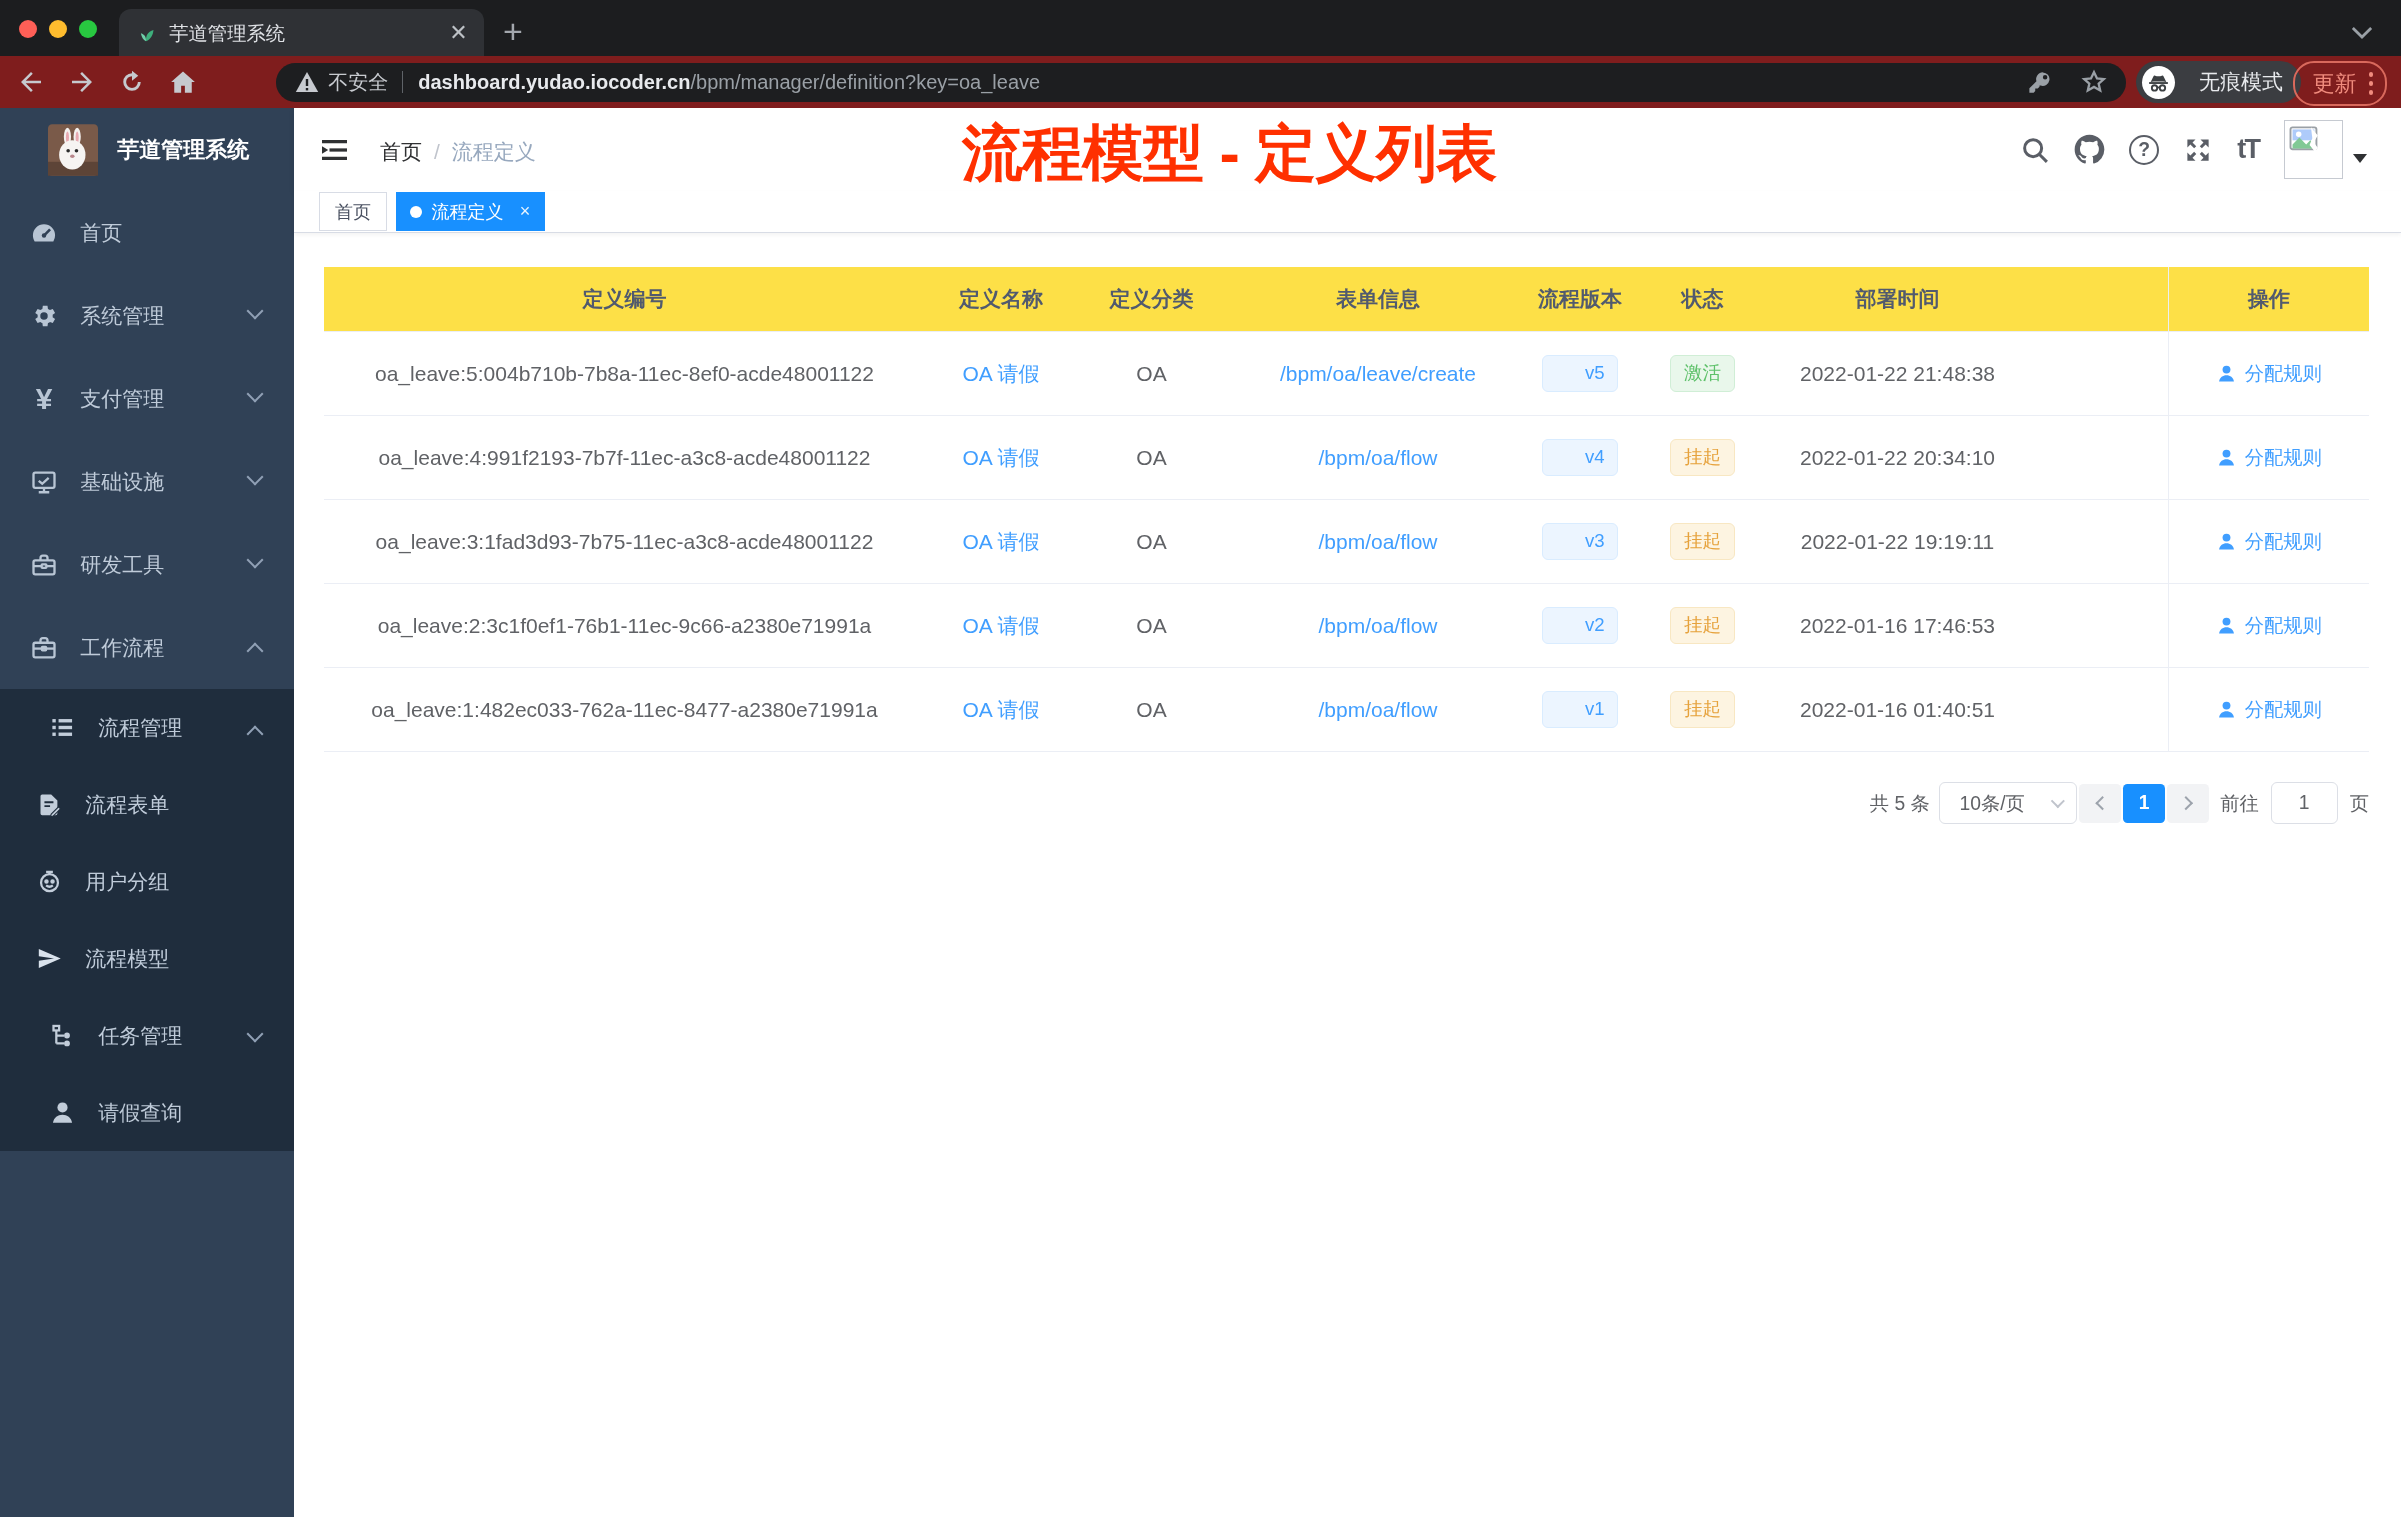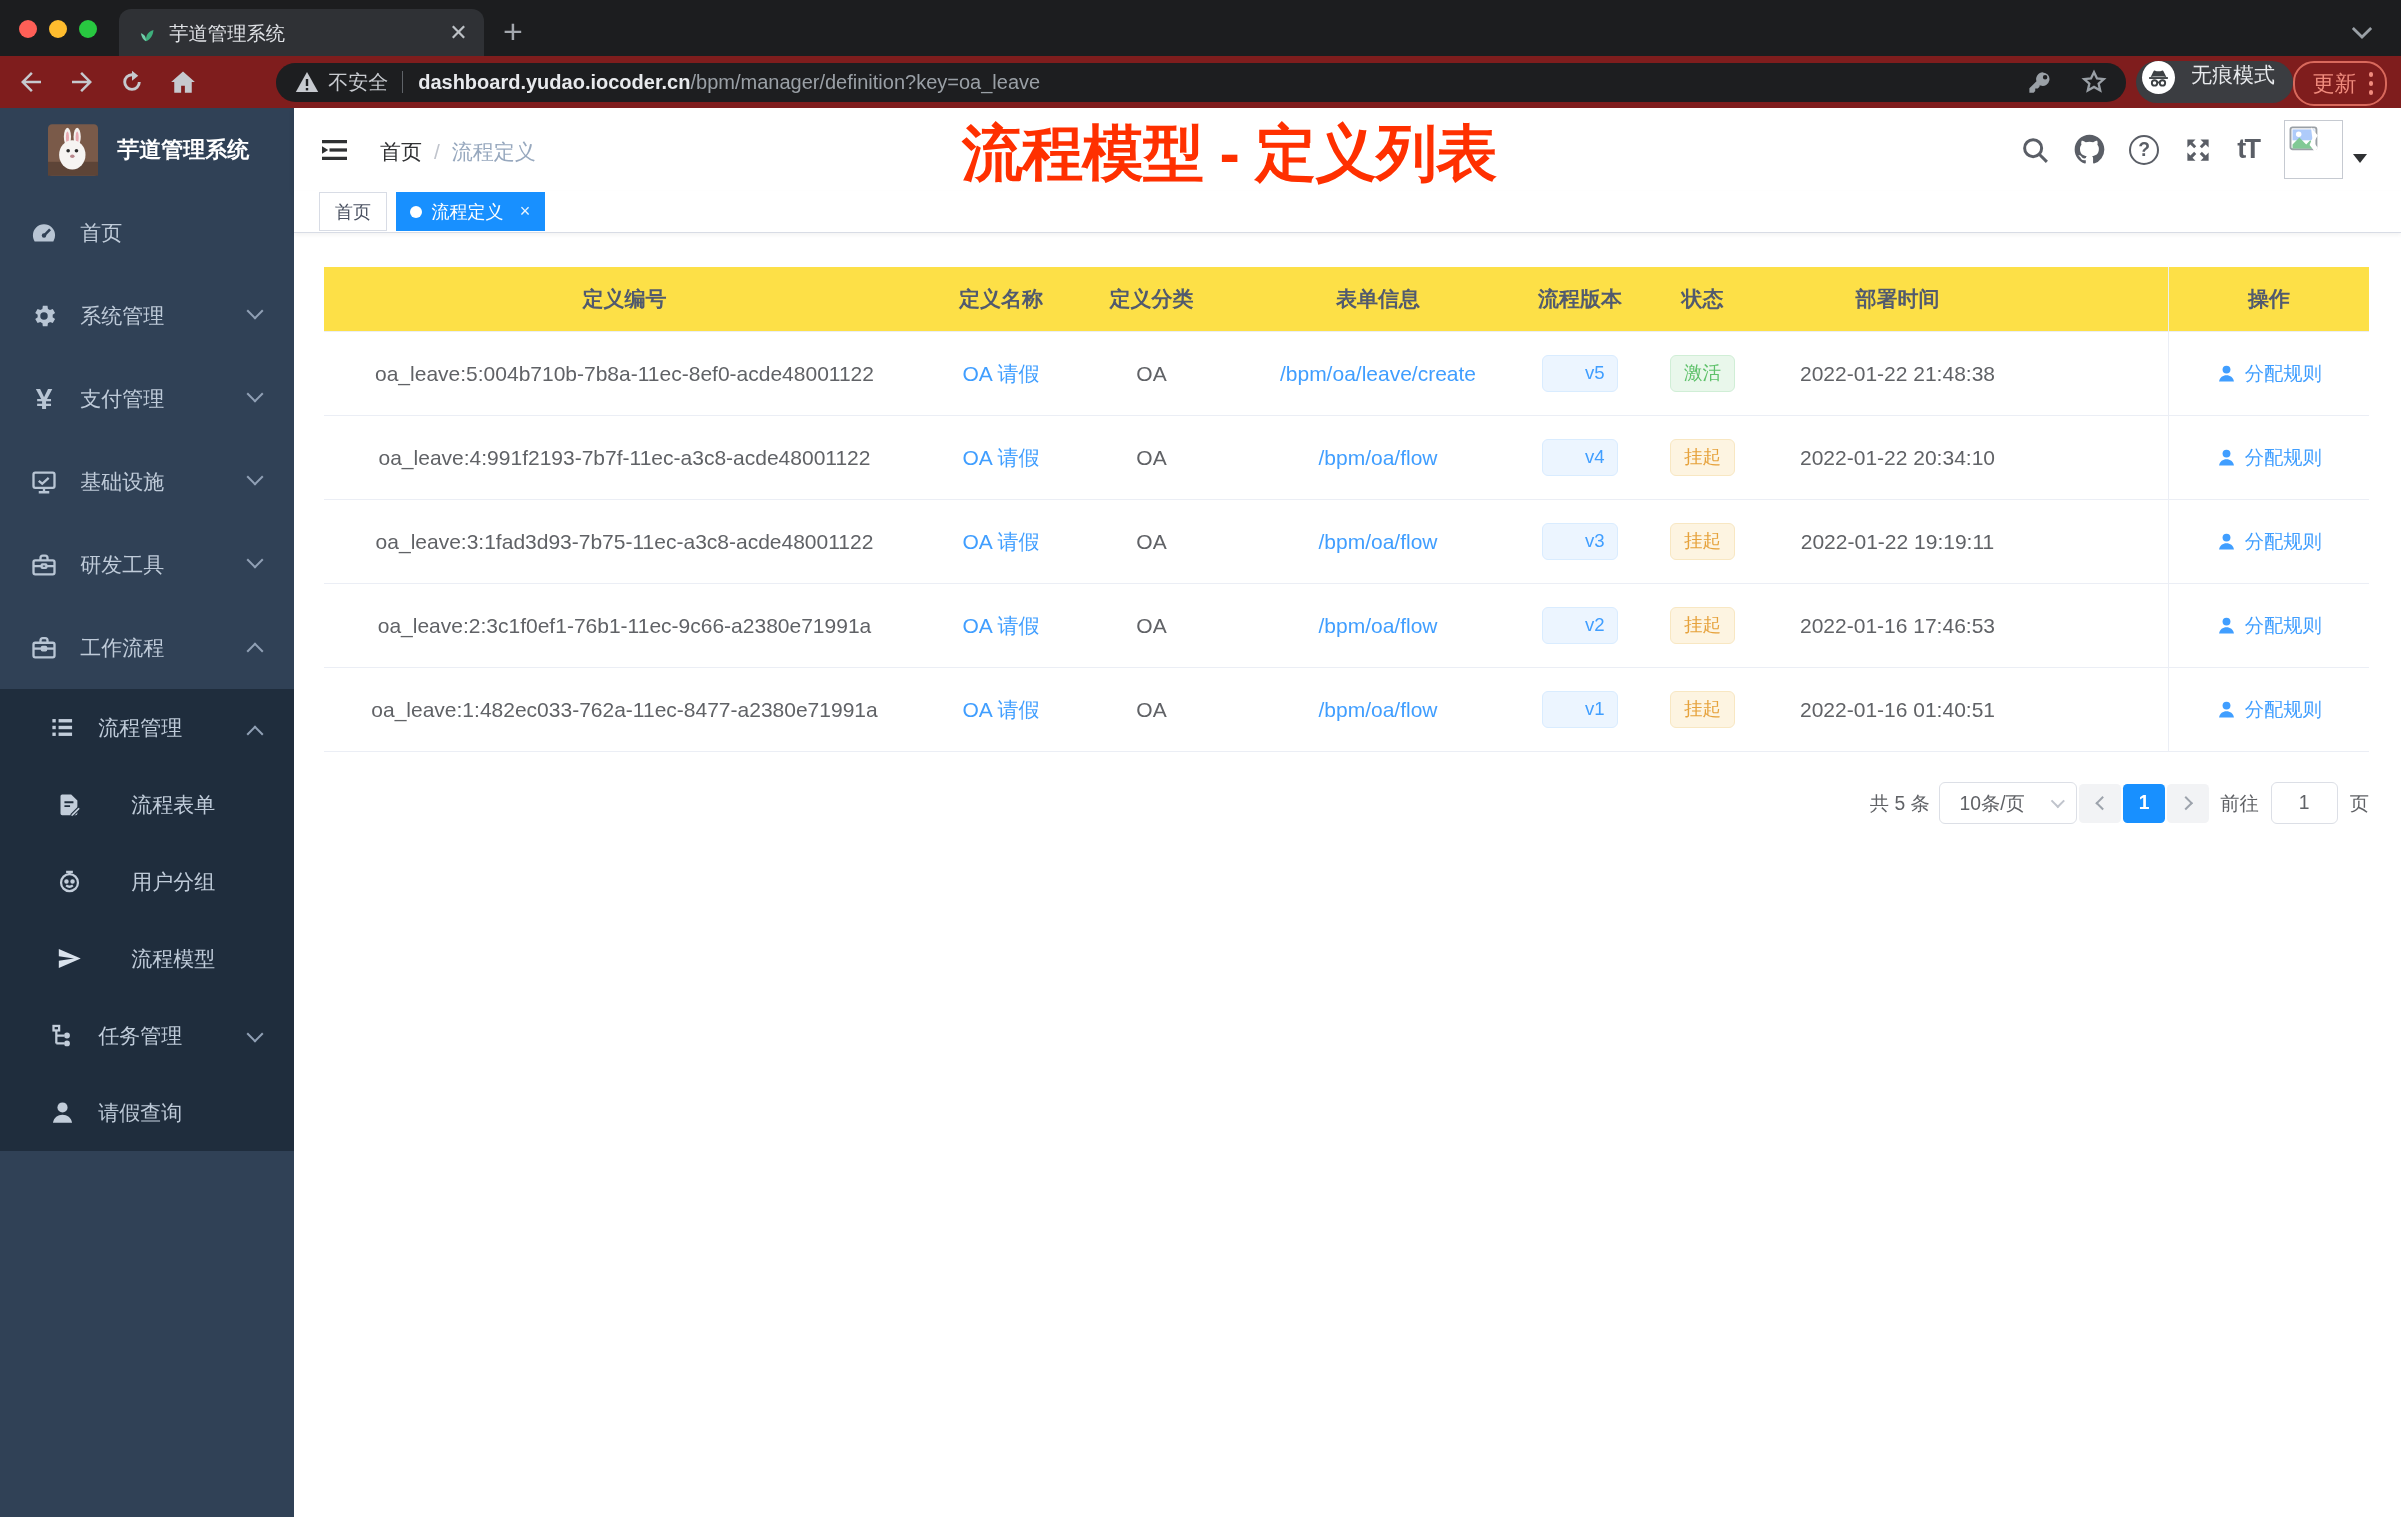--- a/index.html
+++ b/index.html
@@ -26,21 +26,21 @@
   .toolbar { position: absolute; top: 56px; left: 0; right: 0; height: 52px; background: #7f1d1d; }
   .nav-ic { position: absolute; top: 11px; width: 30px; height: 30px; }
   .urlbar { position: absolute; left: 276px; top: 6.7px; width: 1850px; height: 39px; background: #1d1e20;
             border-radius: 19.3px; display: flex; align-items: center; padding: 0 18px 0 19.3px; }
   .sec-label { color: #c7cacf; font-size: 20px; margin: 0 13.4px 0 9px; }
   .url-divider { width: 1.5px; height: 22px; background: #5f6368; margin-right: 15px; }
   .url-host { color: #e8eaed; font-size: 20px; font-weight: 600; }
   .url-path { color: #9aa0a6; font-size: 20px; }
   .url-spacer { flex: 1; }
   .incognito { position: absolute; left: 2136px; top: 5.2px; height: 42px; background: #3b3d41; border-radius: 21px;
-               display: flex; align-items: flex-start; gap: 16px; padding: 0 18px 0 6px; }
+               display: flex; align-items: center; gap: 24px; padding: 0 18px 0 6px; }
   .incog-circle { width: 33px; height: 33px; border-radius: 50%; background: #ffffff; display: flex; align-items: center; justify-content: center; }
   .incog-label { color: #e8eaed; font-size: 21px; }
   .update-pill { position: absolute; right: 14px; top: 5.2px; height: 45px; border: 2.2px solid #d9695c; border-radius: 21px;
                  display: flex; align-items: center; gap: 12px; padding: 0 12px 0 18px; color: #f08b7d; font-size: 22px; }
   .vdots { display: inline-flex; flex-direction: column; gap: 4.5px; }
   .vdots i { width: 4.5px; height: 4.5px; border-radius: 50%; background: #f08b7d; }
 
   
   .app { position: absolute; top: 108px; left: 0; right: 0; bottom: 0; background: #fff; }
 
@@ -51,21 +51,21 @@
   .menu-item { height: 83px; display: flex; align-items: center; padding-left: 27px; color: #bfcbd9;
                font-size: 21px; position: relative; cursor: pointer; white-space: nowrap; }
   .menu-item .mi-icon { width: 34px; display: flex; justify-content: center; margin-right: 19.3px; flex: none; }
   .arr { width: 12px; height: 12px; border-right: 2.2px solid #90a0b5; border-bottom: 2.2px solid #90a0b5;
          position: absolute; right: 33px; }
   .arr.down { transform: rotate(45deg); top: 31px; }
   .arr.up { transform: rotate(-135deg); top: 39px; }
   .submenu { background: #1f2d3d; }
   .submenu .menu-item { height: 77px; }
   .menu-item.lvl1 { padding-left: 45px; }
-  .menu-item.lvl2 { padding-left: 52px; gap: 26px; }
+  .menu-item.lvl2 { padding-left: 32px; }
 
   
   .main { position: absolute; left: 294px; top: 0; right: 0; bottom: 0; background: #fff; }
   .navbar { height: 83px; position: relative; background: #fff; box-shadow: 0 1.5px 6px rgba(0,21,41,.08); }
   .hamburger { position: absolute; left: 25px; top: 27px; }
   .breadcrumb { position: absolute; left: 86px; top: 30px; font-size: 21px; display: flex; gap: 12px; align-items: center; }
   .bc-home { color: #303133; } .bc-sep { color: #c0c4cc; } .bc-cur { color: #97a8be; }
   .nav-right { position: absolute; right: 34px; top: 0; height: 83px; display: flex; align-items: center; gap: 24px; }
   .q-circle { width: 30px; height: 30px; border: 2.2px solid #5a5e66; border-radius: 50%; color: #5a5e66;
               font-size: 19.3px; font-weight: 700; display: flex; align-items: center; justify-content: center; }

